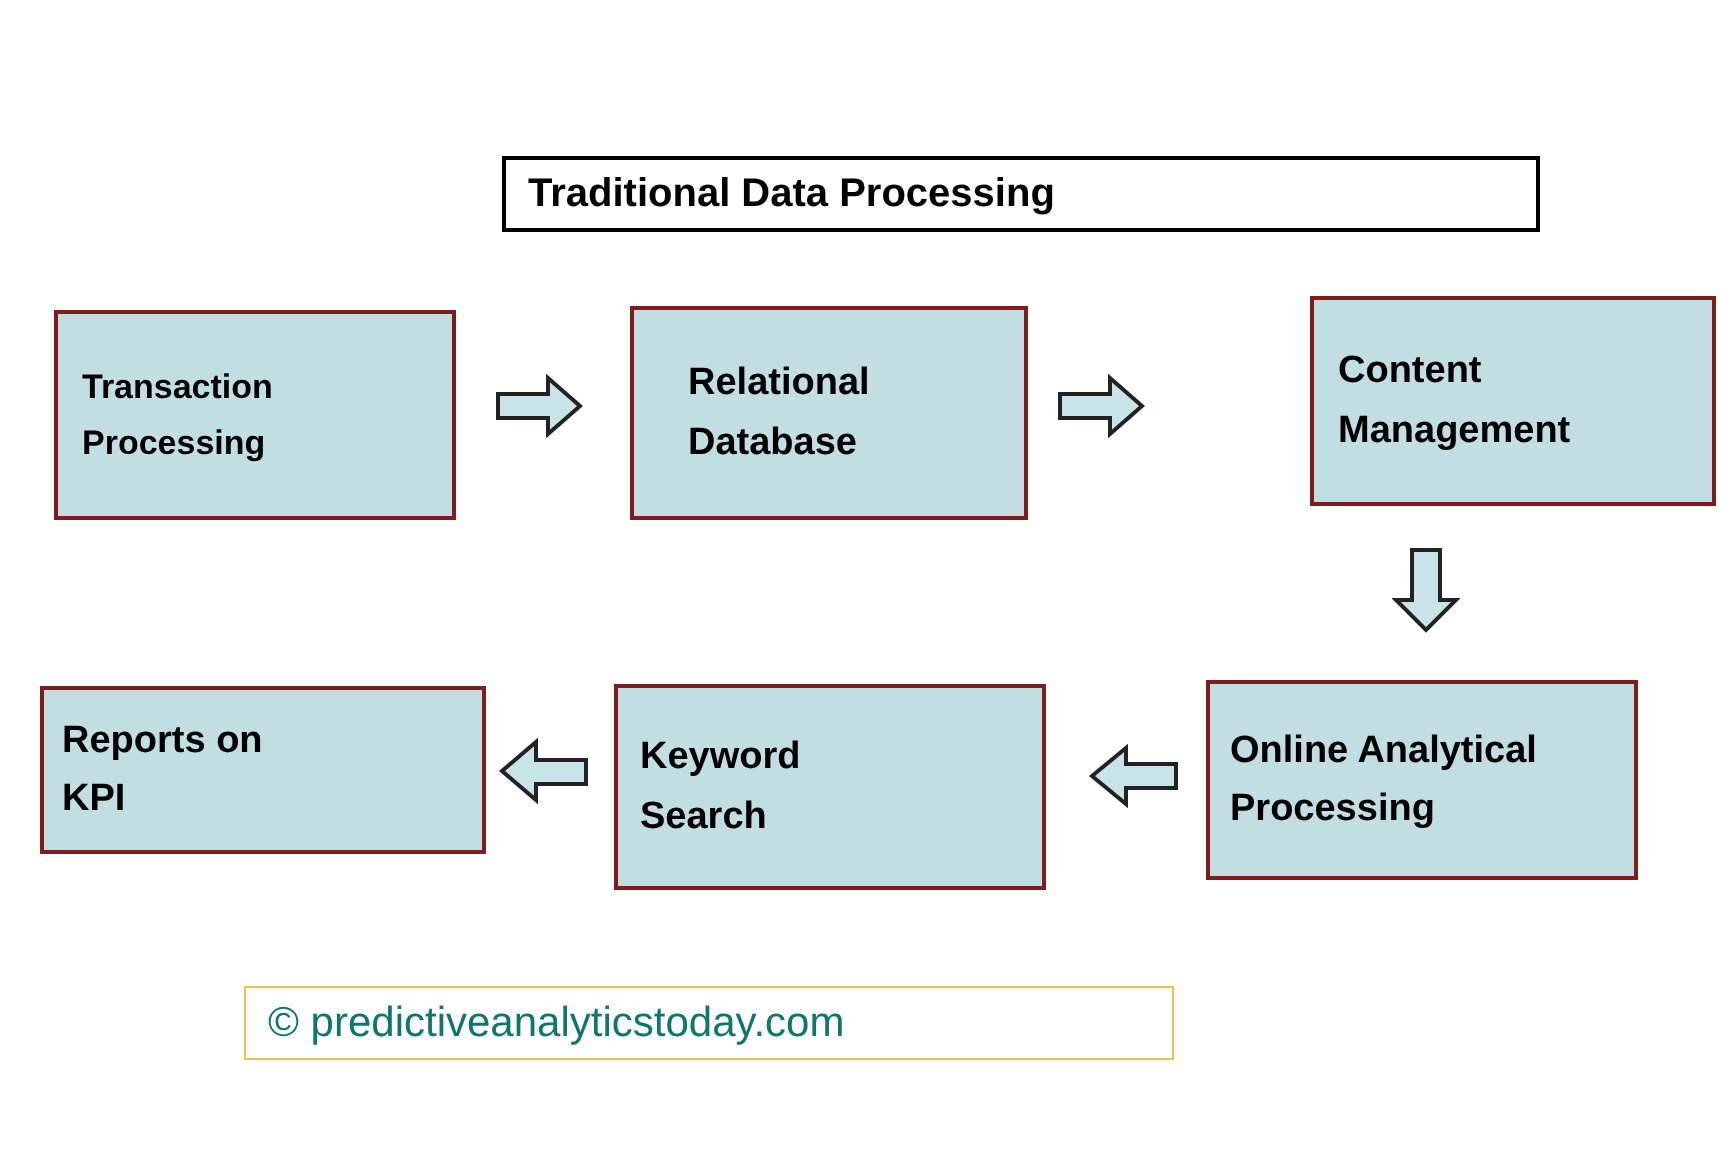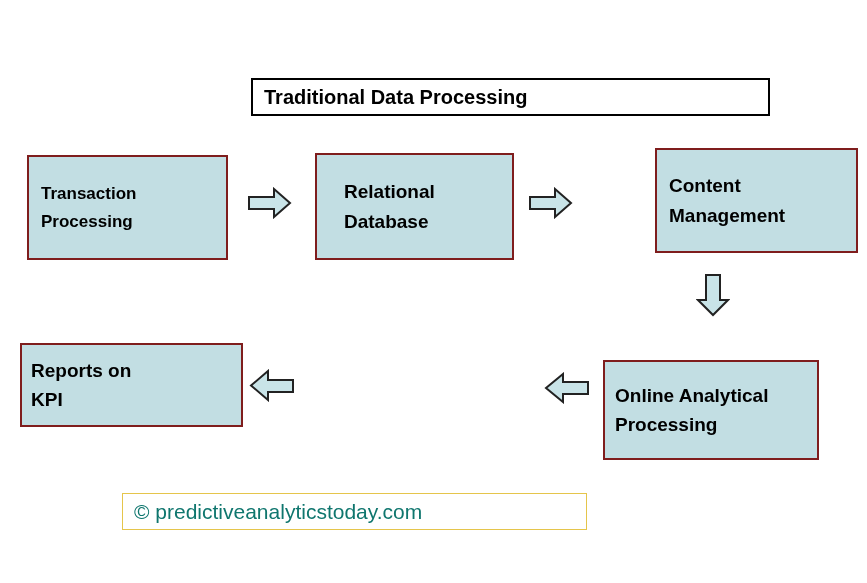--- a/index.html
+++ b/index.html
@@ -37,21 +37,21 @@
     color: #000000;
     font-weight: bold;
     font-size: 19px;
     line-height: 1.55;
   }
   .node .label { white-space: pre-line; }
 
   .n-transaction { left: 27px;  top: 155px; width: 201px; height: 105px; padding-left: 12px; font-size: 17px; line-height: 1.6; }
   .n-relational  { left: 315px; top: 153px; width: 199px; height: 107px; padding-left: 27px; }
   .n-content     { left: 610px; top: 148px; width: 203px; height: 105px; padding-left: 12px; margin-left: 45px; }
-  .n-oap         { left: 603px; top: 360px; width: 216px; height: 100px; padding-left: 10px; }
+  .n-oap         { left: 603px; top: 340px; width: 216px; height: 100px; padding-left: 10px; }
   .n-keyword     { left: 307px; top: 342px; width: 216px; height: 103px; padding-left: 11px; }
   .n-reports     { left: 20px;  top: 343px; width: 223px; height: 84px; padding-left: 9px;  }
 
   .arrow { position: absolute; }
   .arrow svg { display: block; }
   .a-right-1 { left: 248px; top: 187px; }
   .a-right-2 { left: 529px; top: 187px; }
   .a-down    { left: 696px; top: 274px; }
   .a-left-1  { left: 544px; top: 372px; }
   .a-left-2  { left: 249px; top: 369px; }
@@ -116,20 +116,24 @@
     <span class="label">Online Analytical
 Processing</span>
   </div>
 
   <div class="arrow a-left-1">
     <svg width="45" height="32" viewBox="0 0 45 32">
       <polygon points="44,10 19,10 19,2 2,16 19,30 19,22 44,22" fill="#c9e4e8" stroke="#222222" stroke-width="2" stroke-linejoin="miter"></polygon>
     </svg>
   </div>
 
+  <div class="node n-keyword">
+    <span class="label">Keyword
+Search</span>
+  </div>
 
   <div class="arrow a-left-2">
     <svg width="45" height="33" viewBox="0 0 45 33">
       <polygon points="44,11 19,11 19,2 2,16.5 19,31 19,23 44,23" fill="#c9e4e8" stroke="#222222" stroke-width="2" stroke-linejoin="miter"></polygon>
     </svg>
   </div>
 
   <div class="node n-reports">
     <span class="label">Reports on
 KPI</span>

